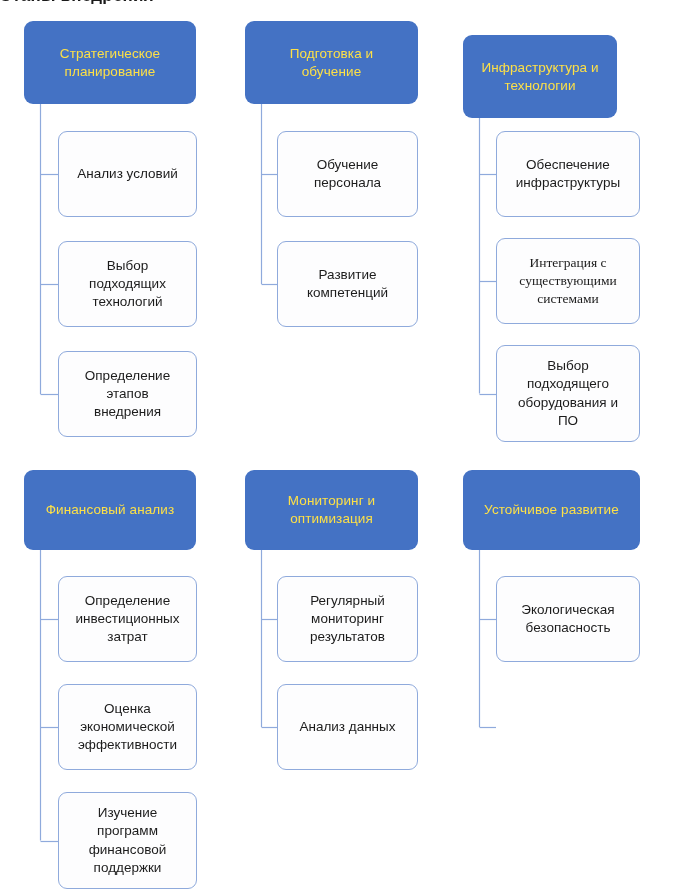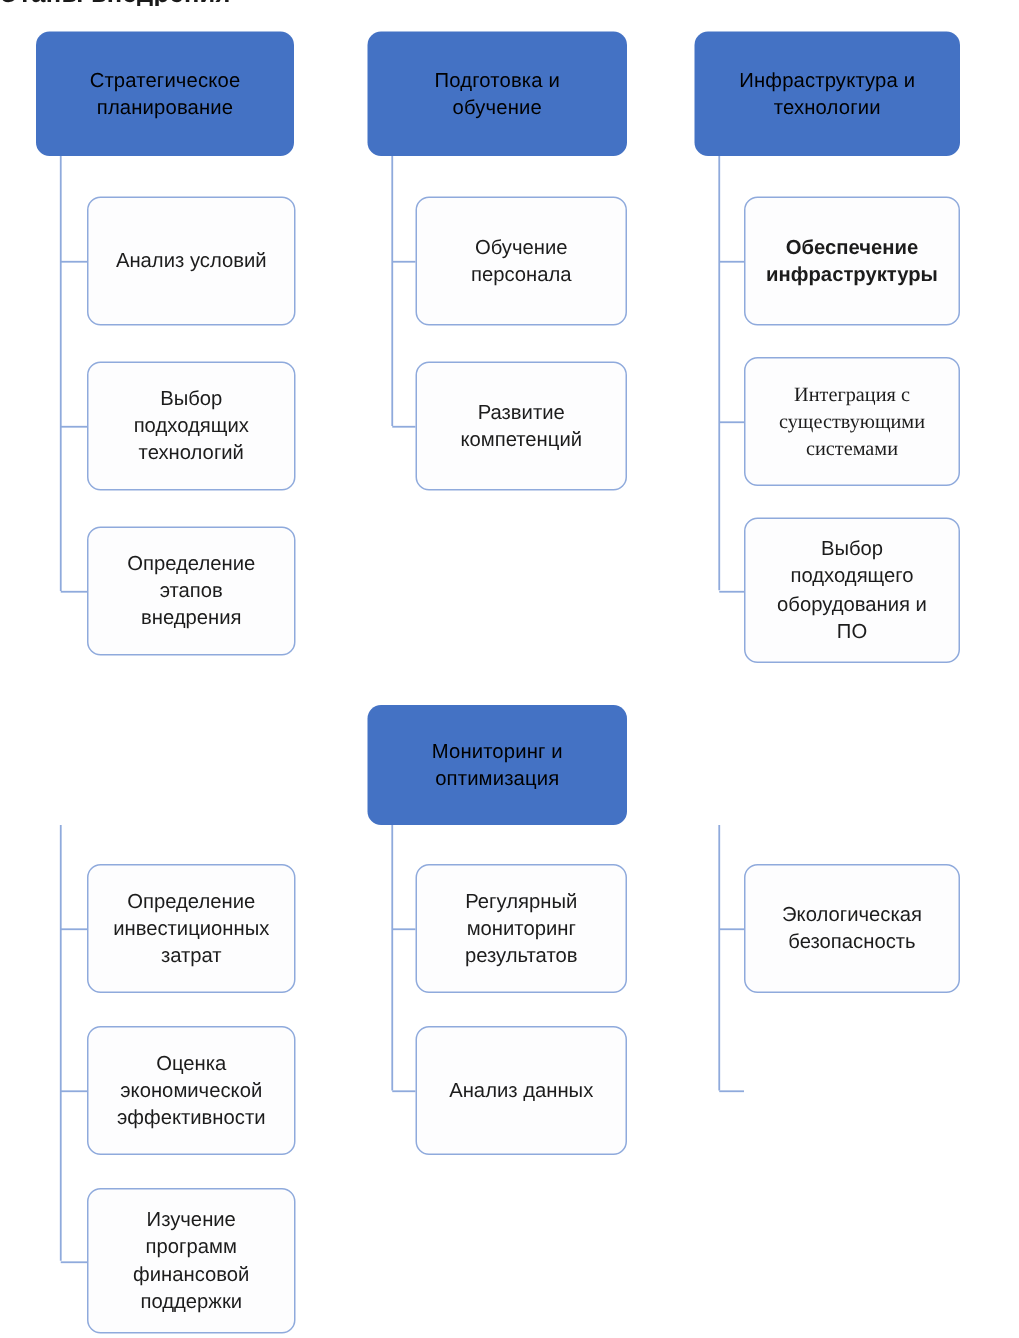--- a/index.html
+++ b/index.html
@@ -40,21 +40,21 @@
   }
 
   
   .group-header {
     position: absolute;
     left: 0;
     top: 0;
     box-sizing: border-box;
     background: #4472c4;
     border-radius: 9px;
-    color: #000000;
+    color: #fde047;
     display: flex;
     align-items: center;
     justify-content: center;
     text-align: center;
     font-size: 13.5px;
     line-height: 1.32;
     padding: 4px 8px;
     letter-spacing: .1px;
   }
 
@@ -147,25 +147,25 @@
 компетенций</span>
       </div>
     </div>
     <div class="group" style="left: 0px; top: 0px; width: 679px; height: 892px; pointer-events: none;">
       <svg class="connectors" width="679" height="892">
         <path d="M 479.5 104 L 479.5 393.5" stroke="#8faadc" stroke-width="1.2" fill="none"></path>
         <path d="M 479.5 174.5 L 496 174.5" stroke="#8faadc" stroke-width="1.2" fill="none"></path>
         <path d="M 479.5 281.5 L 496 281.5" stroke="#8faadc" stroke-width="1.2" fill="none"></path>
         <path d="M 479.5 394.5 L 496 394.5" stroke="#8faadc" stroke-width="1.2" fill="none"></path>
       </svg>
-      <div class="group-header" style="left: 463px; top: 21px; width: 177px; height: 83px; pointer-events: auto;">
+      <div class="group-header" style="left: 463px; top: 35px; width: 154px; height: 83px; pointer-events: auto;">
         <span class="header-text">Инфраструктура и
 технологии</span>
       </div>
-      <div class="child-box" style="left: 496px; top: 131px; width: 144px; height: 86px; pointer-events: auto; font-weight: bold;">
+      <div class="child-box" style="left: 496px; top: 131px; width: 144px; height: 86px; pointer-events: auto;">
         <span class="child-text">Обеспечение
 инфраструктуры</span>
       </div>
       <div class="child-box" style="left: 496px; top: 238px; width: 144px; height: 86px; pointer-events: auto; font-family: Liberation Serif, serif;">
         <span class="child-text">Интеграция с
 существующими
 системами</span>
       </div>
       <div class="child-box" style="left: 496px; top: 345px; width: 144px; height: 97px; pointer-events: auto;">
         <span class="child-text">Выбор
@@ -174,20 +174,23 @@
 ПО</span>
       </div>
     </div>
     <div class="group" style="left: 0px; top: 0px; width: 679px; height: 892px; pointer-events: none;">
       <svg class="connectors" width="679" height="892">
         <path d="M 40.5 550 L 40.5 840.5" stroke="#8faadc" stroke-width="1.2" fill="none"></path>
         <path d="M 40.5 619.5 L 58 619.5" stroke="#8faadc" stroke-width="1.2" fill="none"></path>
         <path d="M 40.5 727.5 L 58 727.5" stroke="#8faadc" stroke-width="1.2" fill="none"></path>
         <path d="M 40.5 841.5 L 58 841.5" stroke="#8faadc" stroke-width="1.2" fill="none"></path>
       </svg>
+      <div class="group-header" style="left: 24px; top: 470px; width: 172px; height: 80px; pointer-events: auto;">
+        <span class="header-text">Финансовый анализ</span>
+      </div>
       <div class="child-box" style="left: 58px; top: 576px; width: 139px; height: 86px; pointer-events: auto;">
         <span class="child-text">Определение
 инвестиционных
 затрат</span>
       </div>
       <div class="child-box" style="left: 58px; top: 684px; width: 139px; height: 86px; pointer-events: auto;">
         <span class="child-text">Оценка
 экономической
 эффективности</span>
       </div>
@@ -216,18 +219,21 @@
       <div class="child-box" style="left: 277px; top: 684px; width: 141px; height: 86px; pointer-events: auto;">
         <span class="child-text">Анализ данных</span>
       </div>
     </div>
     <div class="group" style="left: 0px; top: 0px; width: 679px; height: 892px; pointer-events: none;">
       <svg class="connectors" width="679" height="892">
         <path d="M 479.5 550 L 479.5 727" stroke="#8faadc" stroke-width="1.2" fill="none"></path>
         <path d="M 479.5 619.5 L 496 619.5" stroke="#8faadc" stroke-width="1.2" fill="none"></path>
         <path d="M 479.5 727.5 L 496 727.5" stroke="#8faadc" stroke-width="1.2" fill="none"></path>
       </svg>
+      <div class="group-header" style="left: 463px; top: 470px; width: 177px; height: 80px; pointer-events: auto;">
+        <span class="header-text">Устойчивое развитие</span>
+      </div>
       <div class="child-box" style="left: 496px; top: 576px; width: 144px; height: 86px; pointer-events: auto;">
         <span class="child-text">Экологическая
 безопасность</span>
       </div>
     </div>
   </div>
 
 </body></html>

